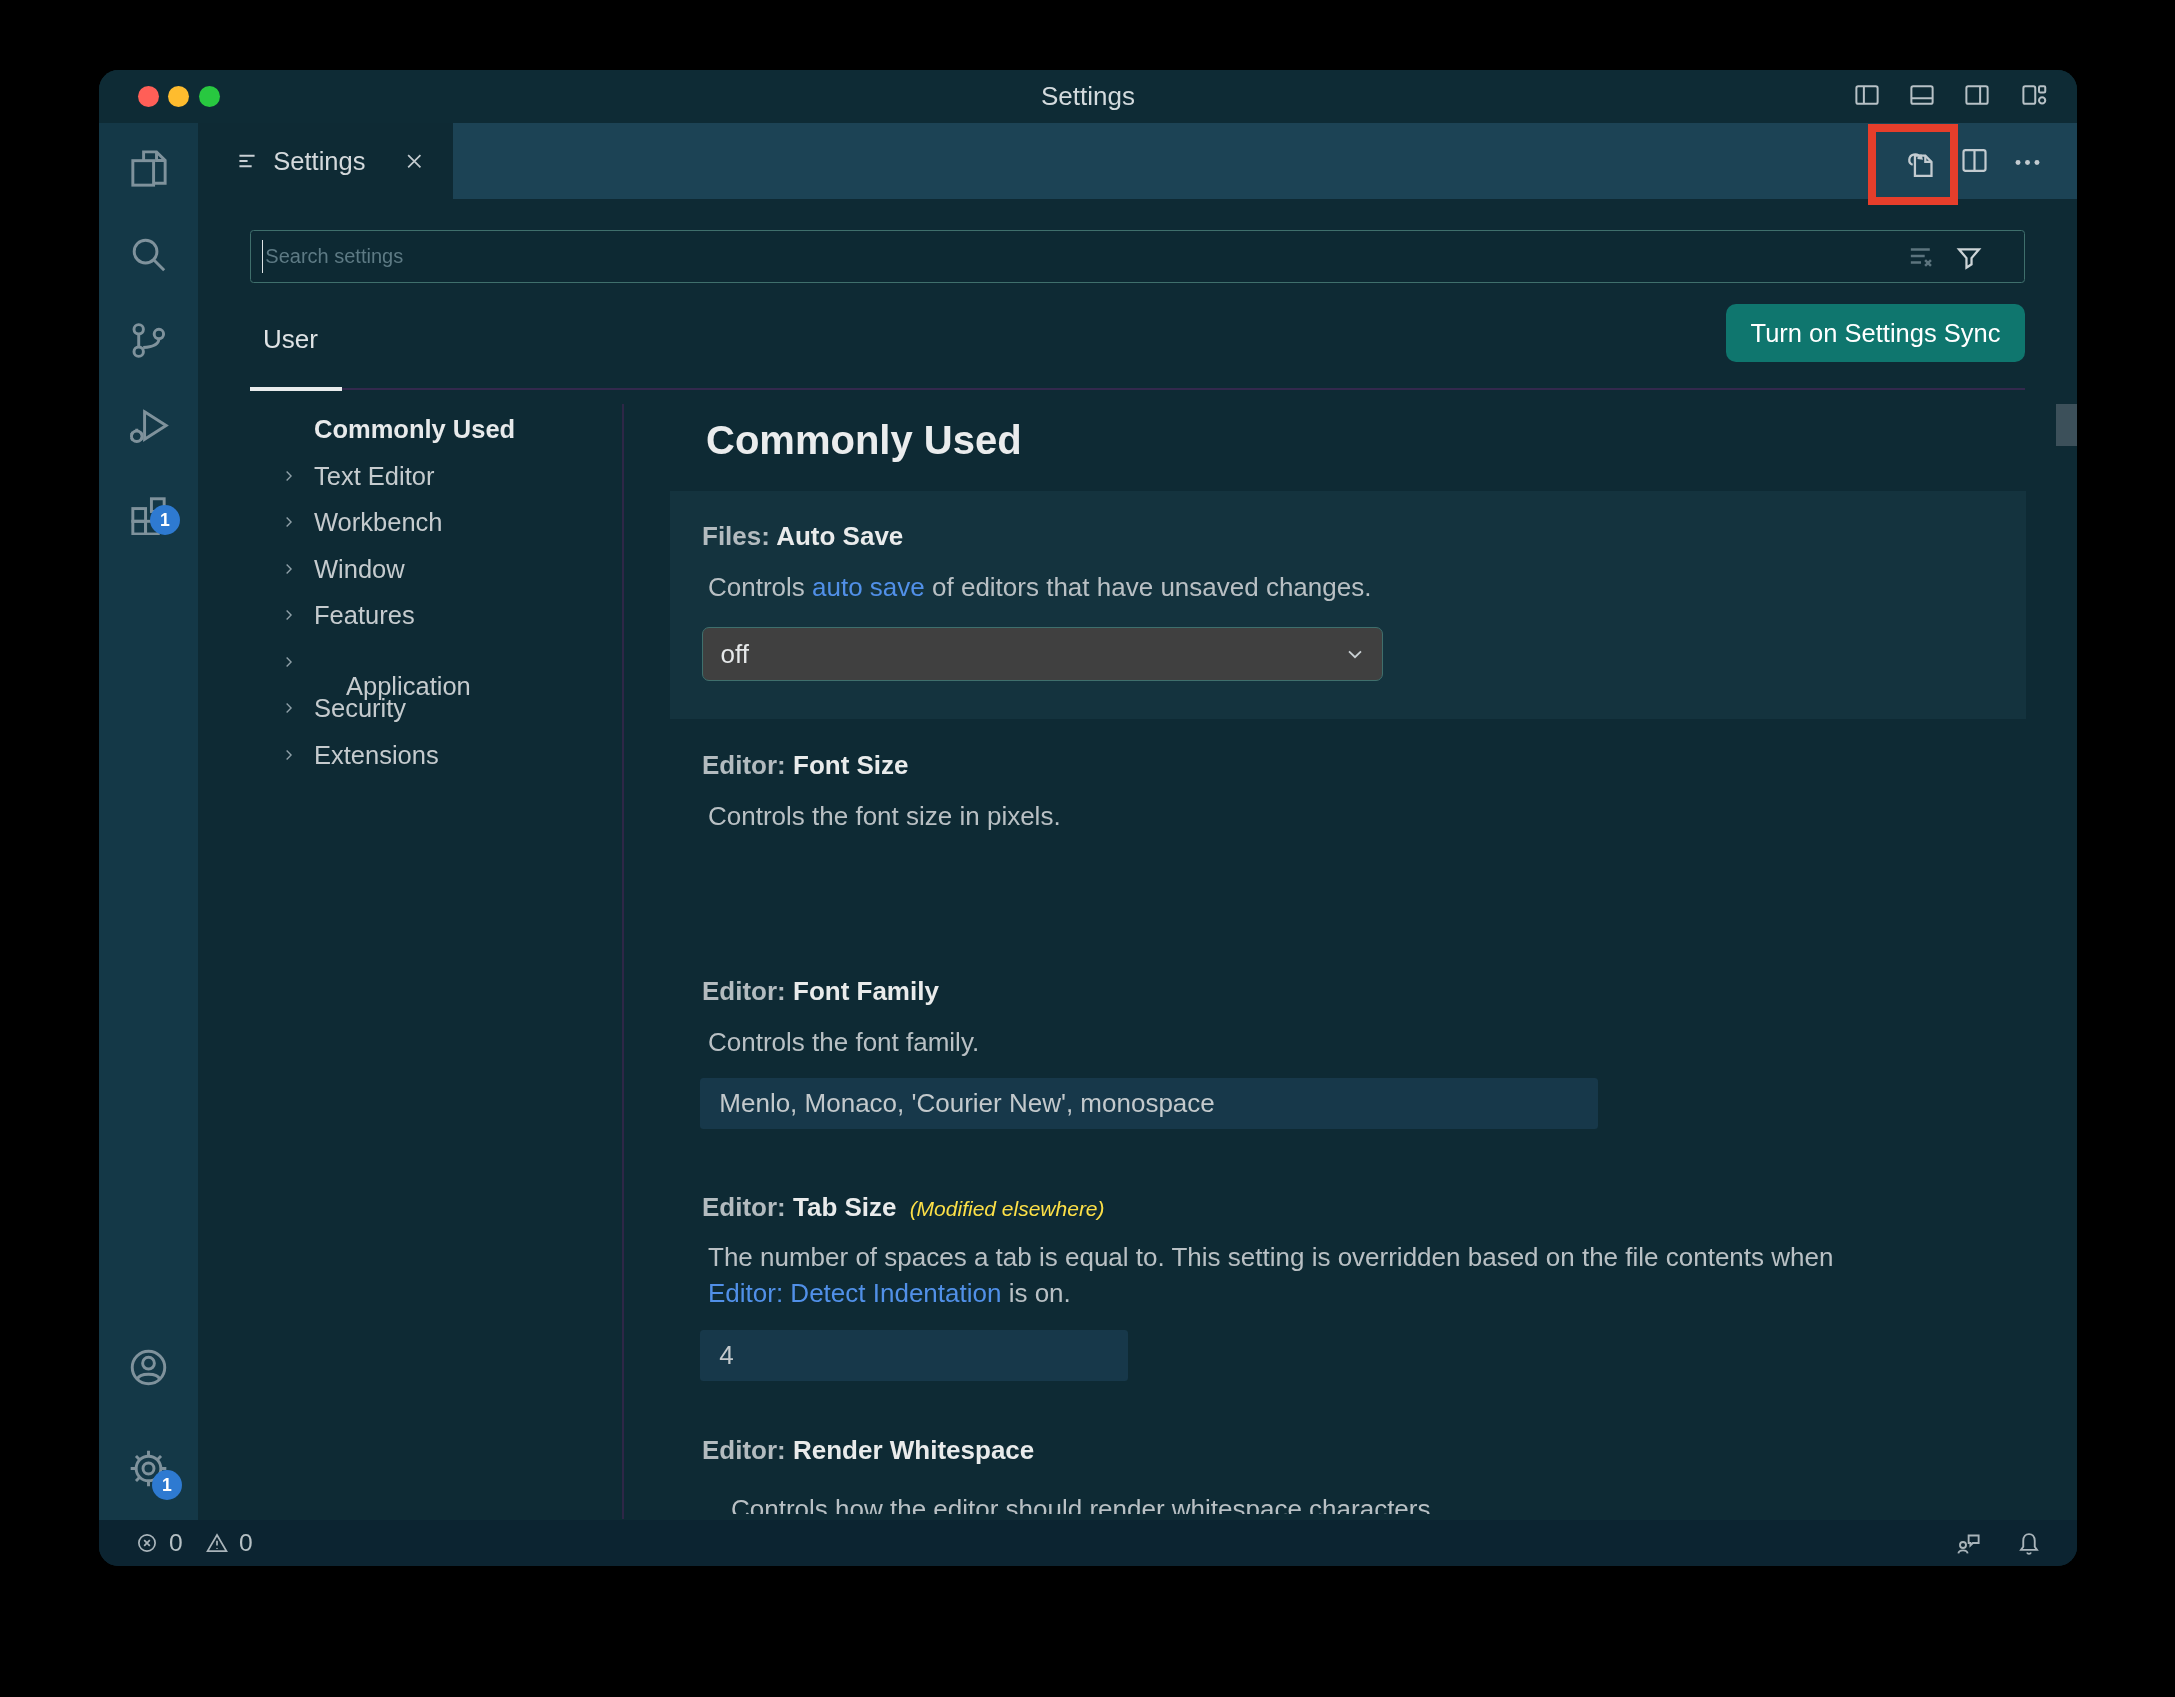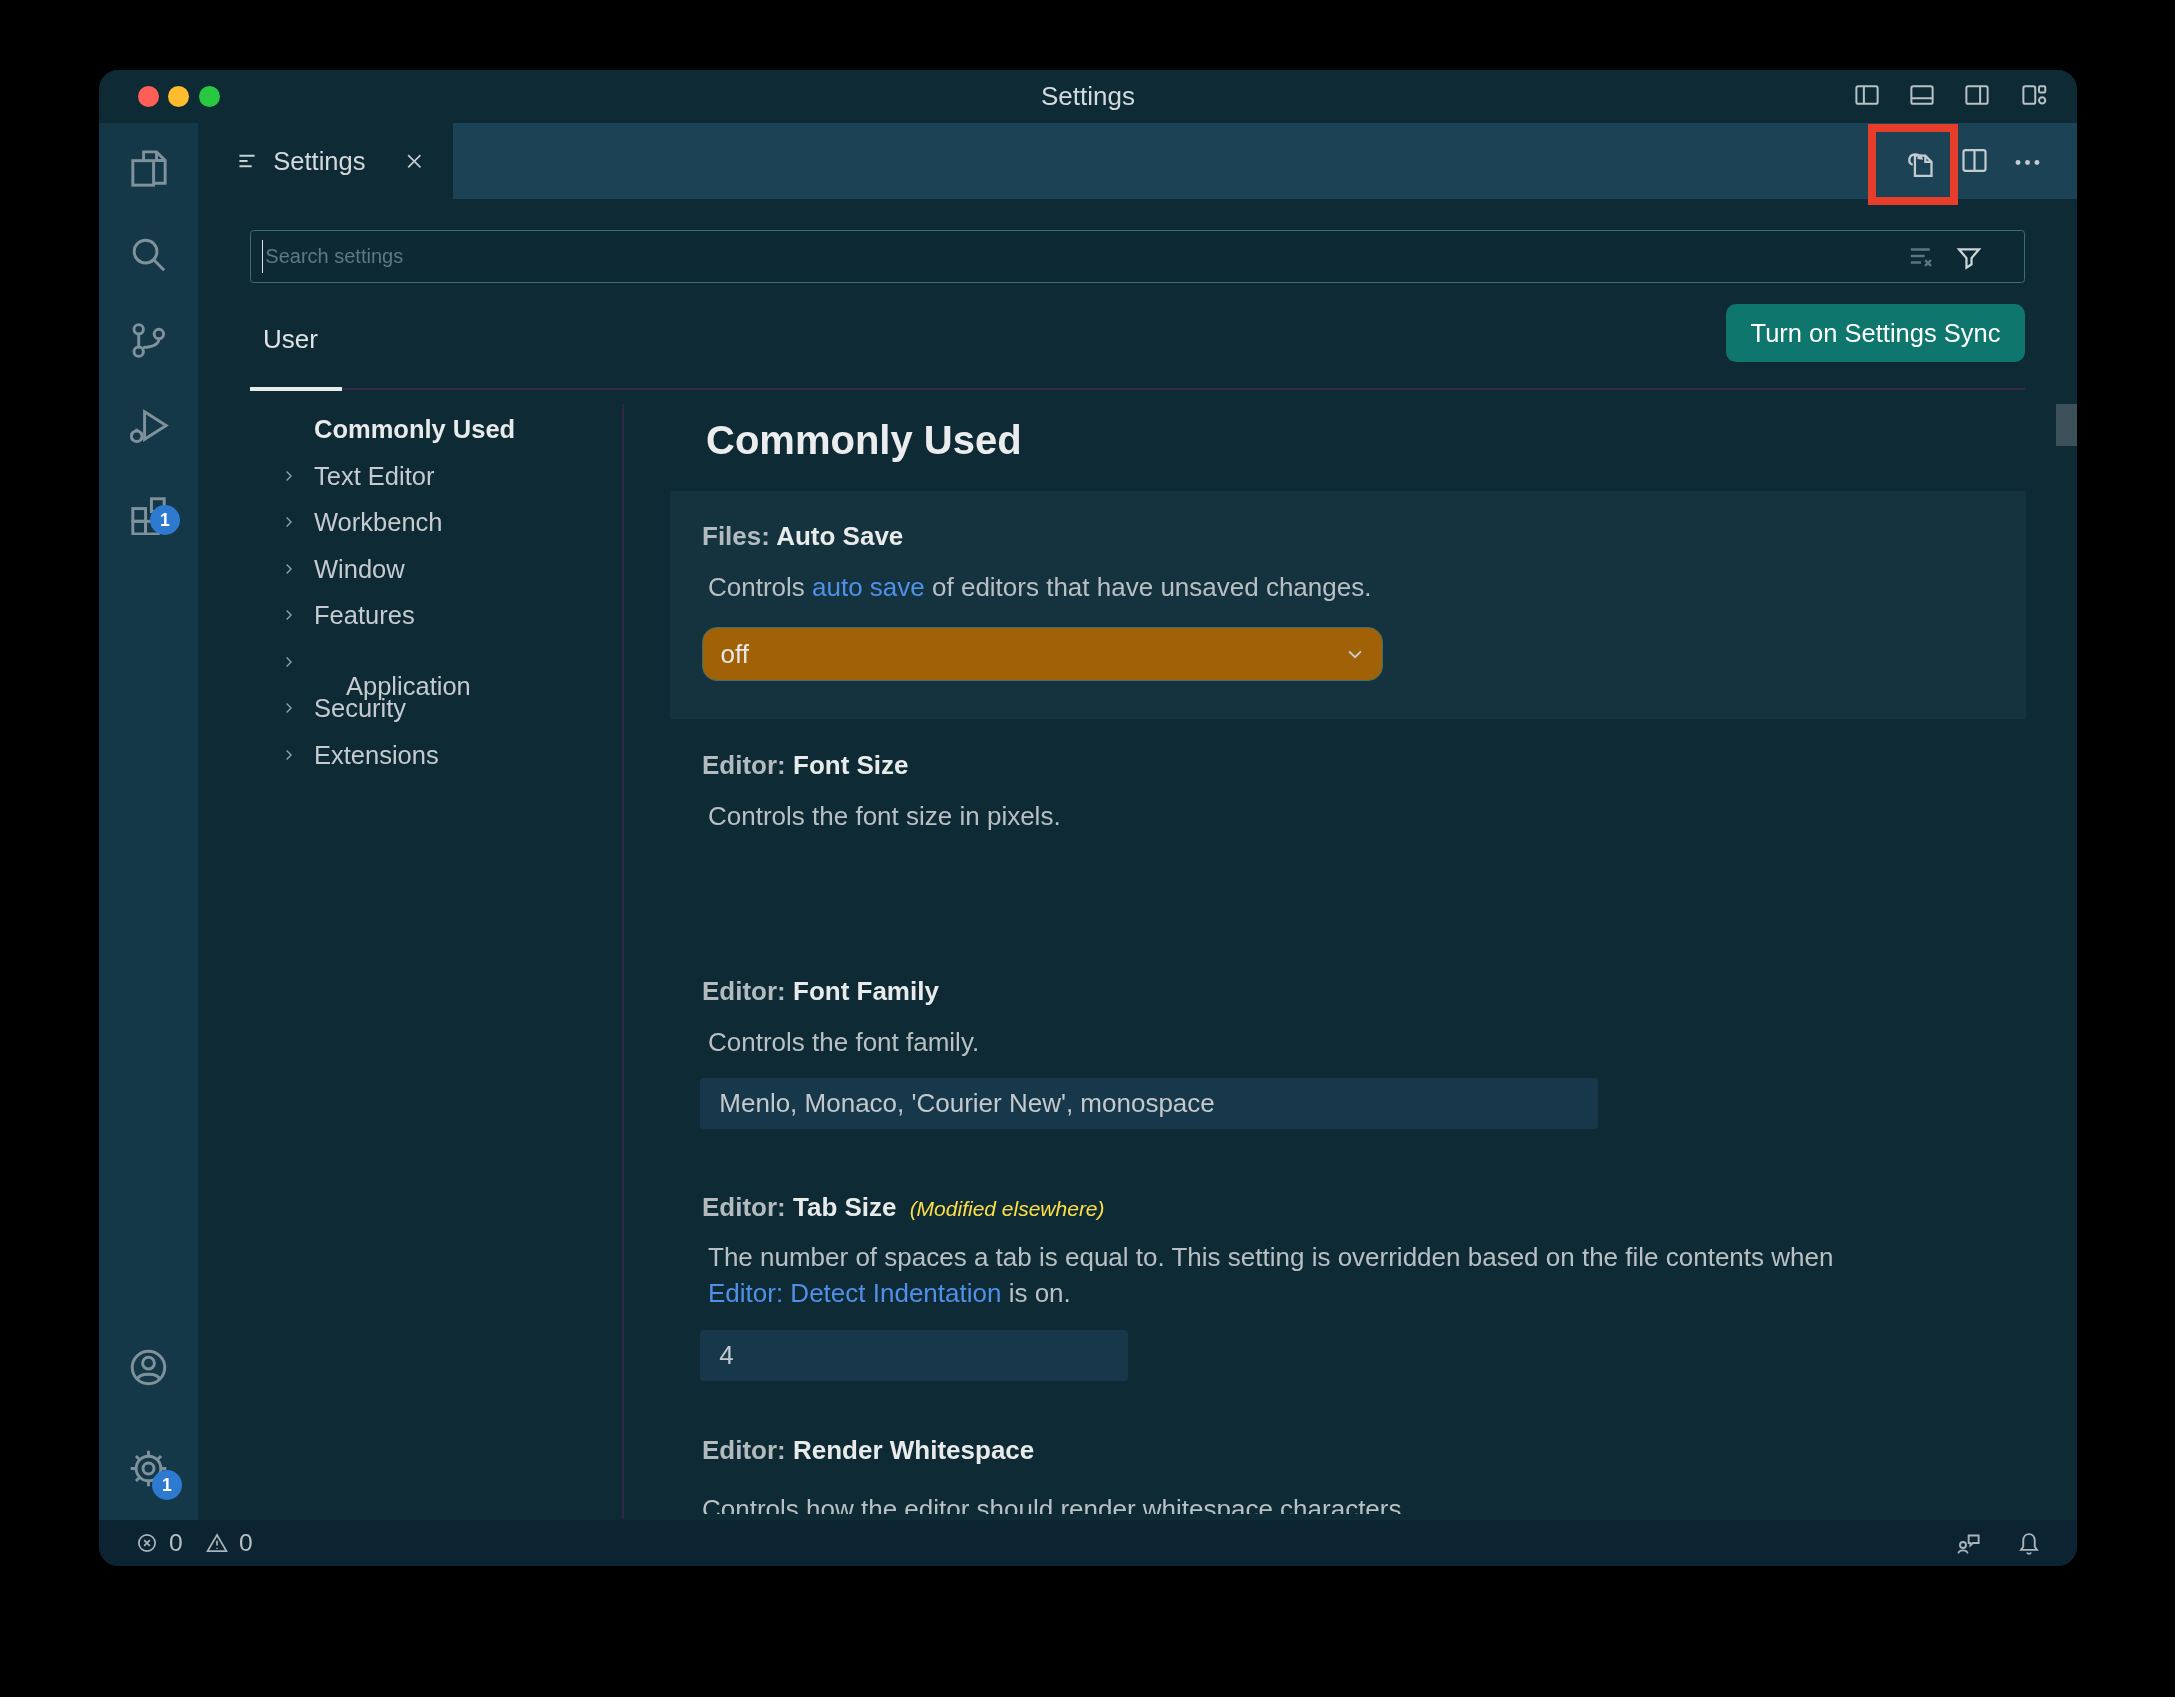--- a/index.html
+++ b/index.html
@@ -41,27 +41,27 @@
   .scrollthumb{left:1957px;top:334px;width:21px;height:42px;background:#3c505a;}
   
   .heading{left:607px;top:348px;font-size:40px;font-weight:bold;color:#eaeced;}
   .card{left:571px;top:421px;width:1356px;height:228px;background:#14333e;}
   .slabel{left:603px;font-size:26px;}
   .slabel .cat{color:#b3bbbf;font-weight:bold;}
   .slabel .nm{color:#e9ebeb;font-weight:bold;}
   .slabel .mod{color:#fde047;font-style:italic;font-weight:normal;font-size:21px;}
   .sdesc{left:609px;font-size:26px;color:#b9c0c4;}
   .sdesc .lnk{color:#5190e8;}
-  .sel{left:603px;top:557px;width:681px;height:54px;box-sizing:border-box;background:#a16207;
-    border:1.8px solid #3f6f6c;border-radius:15px;display:flex;align-items:center;cursor:pointer;}
+  .sel{left:603px;top:557px;width:681px;height:54px;box-sizing:border-box;background:#404040;
+    border:1.8px solid #3f6f6c;border-radius:7px;display:flex;align-items:center;cursor:pointer;}
   .sel .selval{margin-left:17.6px;font-size:26px;color:#e6e8e9;}
   .sel .selchev{position:absolute;right:14px;width:26px;height:26px;color:#c9d0d3;}
   .set-input{position:absolute;box-sizing:border-box;background:#17384a;border:none;border-radius:3.5px;
     font-family:"Liberation Sans",sans-serif;font-size:26px;color:#c3c9cc;padding-left:19.3px;outline:none;}
-  .clipbox{left:603px;top:1426px;width:1334px;height:17.6px;overflow:hidden;}
+  .clipbox{left:632px;top:1426px;width:1334px;height:17.6px;overflow:hidden;}
   .clipbox .sdesc-in{font-size:26px;line-height:26px;color:#b9c0c4;}
   
   .activitybar{left:0;top:53px;width:99px;height:1397px;background:#143847;}
   .act-icon{left:25.5px;width:47px;height:47px;color:#7f929c;}
   .badge{width:30px;height:30px;border-radius:50%;background:#2e7ad1;color:#fff;font-size:17.6px;font-weight:bold;
     display:flex;align-items:center;justify-content:center;}
   
   .statusbar{left:0;top:1450px;width:1978px;height:46px;background:#0c2431;}
   .st-icon{width:26px;height:26px;top:1460px;color:#a9b4ba;}
   .st-num{top:1459px;font-size:24.6px;color:#b6c0c4;}

